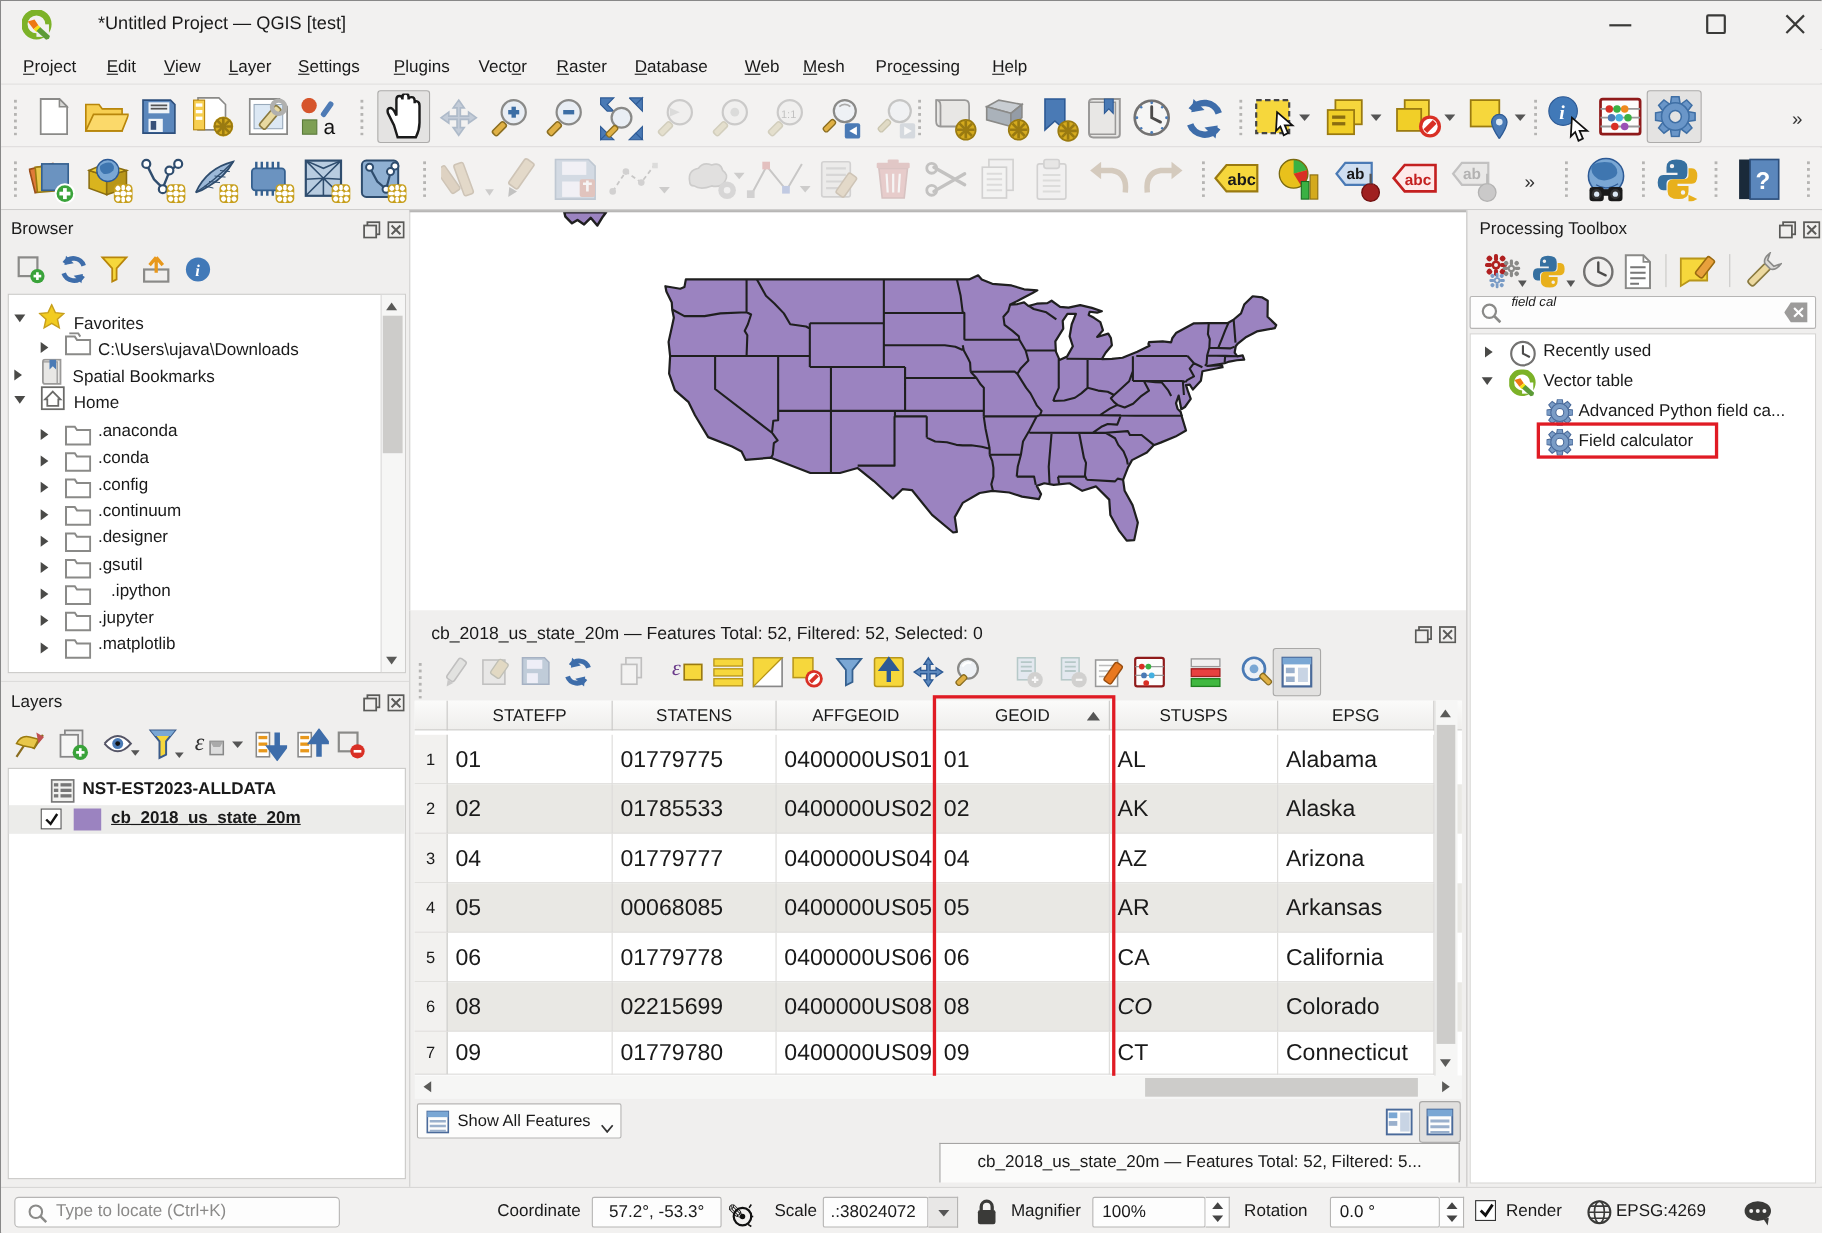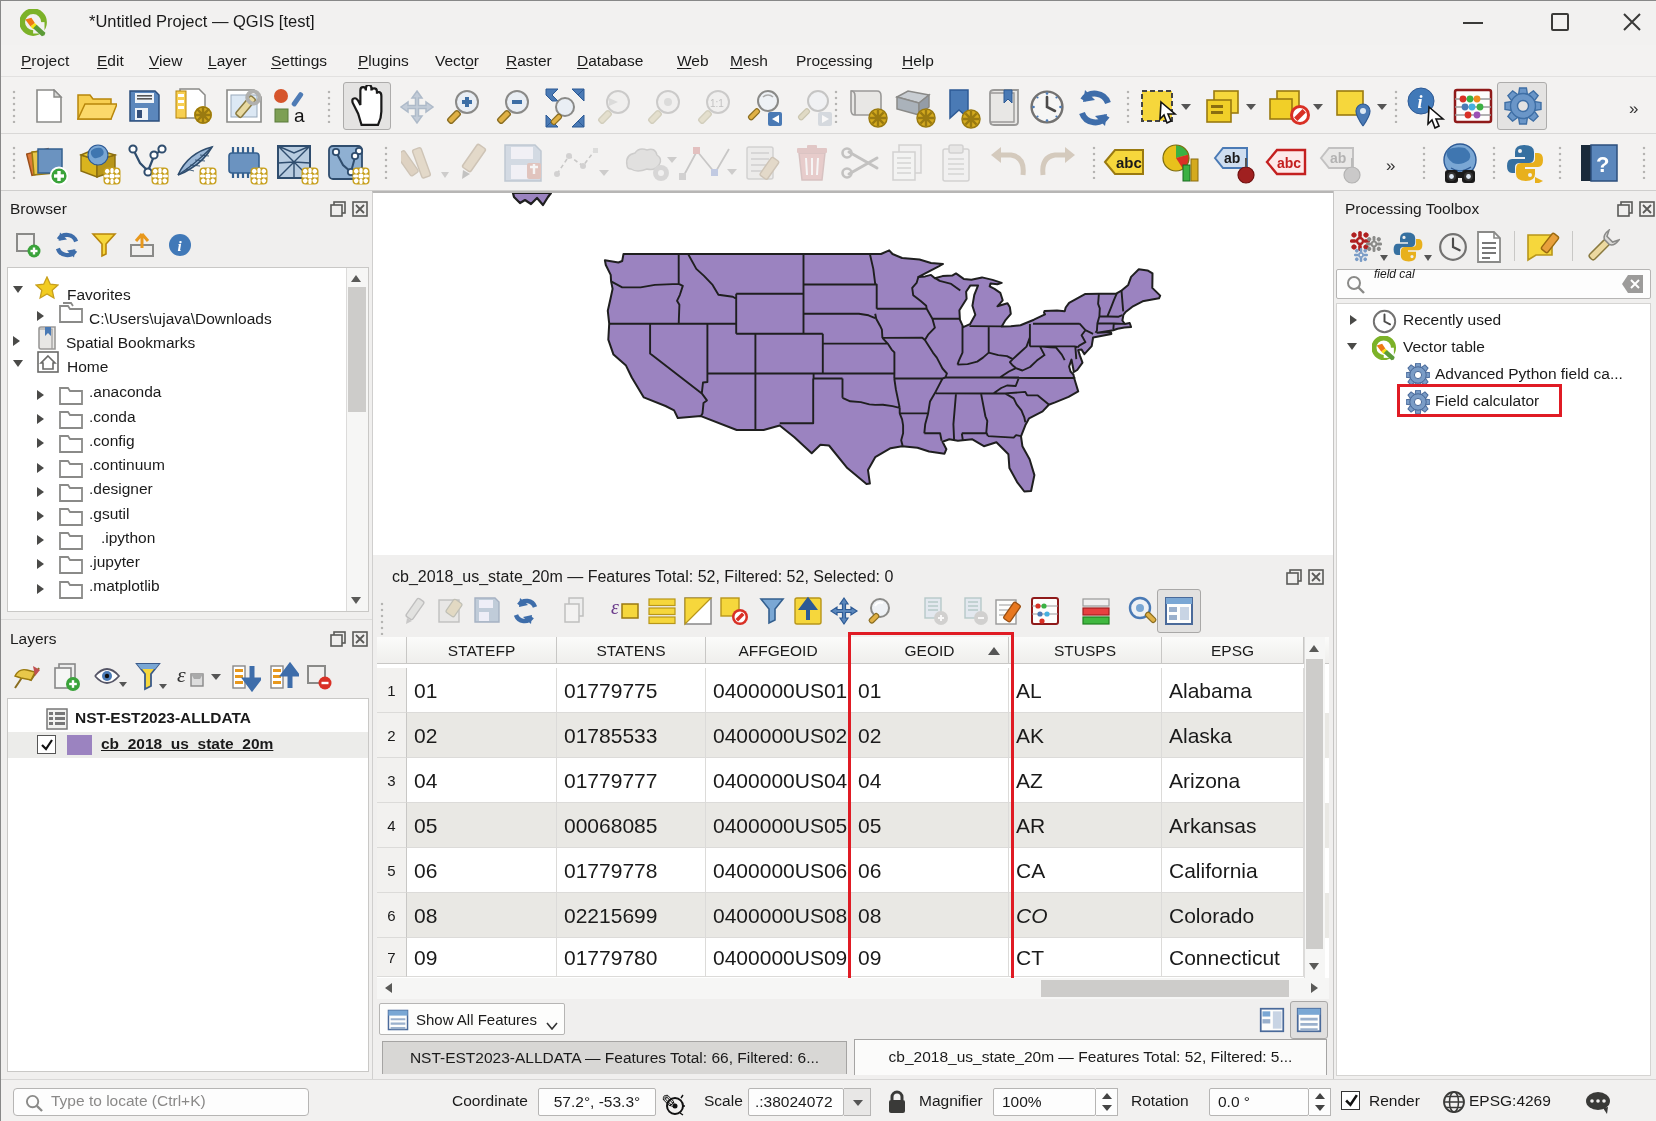--- a/index.html
+++ b/index.html
@@ -1009,21 +1009,20 @@
         <rect x="16" y="5" width="10" height="20" fill="#c8d4e4"></rect>
       </svg>
  <div class="abs" style="left:917px;top:446px;width:38px;height:38px;background:#e0dfde;border:1px solid #a9a8a7;border-radius:3px;"></div>
  <svg class="abs" style="left:923px;top:452px" width="26" height="26" viewBox="0 0 30 30">
         <rect x="2" y="2" width="26" height="26" fill="#fdfdfc" stroke="#4a6a9a" stroke-width="2"></rect>
         <rect x="2" y="2" width="26" height="7" fill="#7aa7d4"></rect>
         <g stroke="#9ab0cc" stroke-width="3">
           <path d="M5 14 L25 14 M5 20 L25 20 M5 26 L25 26"></path>
         </g>
       </svg>
- <div class="abs" style="left:9px;top:486px;width:465px;height:33px;background:#d8d7d5;border:1px solid #a5a4a3;border-bottom:none;font-size:15.5px;text-align:center;line-height:32px;color:#1a1a1a;">NST-EST2023-ALLDATA — Features Total: 66, Filtered: 6...</div>
  <div class="abs" style="left:481px;top:484px;width:473px;height:36px;background:#fbfbfa;border:1px solid #a5a4a3;border-bottom:none;font-size:15.5px;text-align:center;line-height:34px;">cb_2018_us_state_20m — Features Total: 52, Filtered: 5...</div>
 </div>
 
 <div class="abs" style="left:1332px;top:190px;width:324px;height:888px;background:#f0efee;border-left:1px solid #c6c5c4;">
  <div class="abs panel-title" style="left:11px;top:9px;">Processing Toolbox</div>
  <svg class="abs" style="left:283px;top:10px" width="16" height="16" viewBox="0 0 16 16">
         <rect x="4" y="1" width="11" height="11" fill="none" stroke="#5a5a58" stroke-width="1.6"></rect>
         <rect x="1" y="4" width="11" height="11" fill="#f0efee" stroke="#5a5a58" stroke-width="1.6"></rect>
       </svg>
  <svg class="abs" style="left:305px;top:10px" width="16" height="16" viewBox="0 0 16 16">

